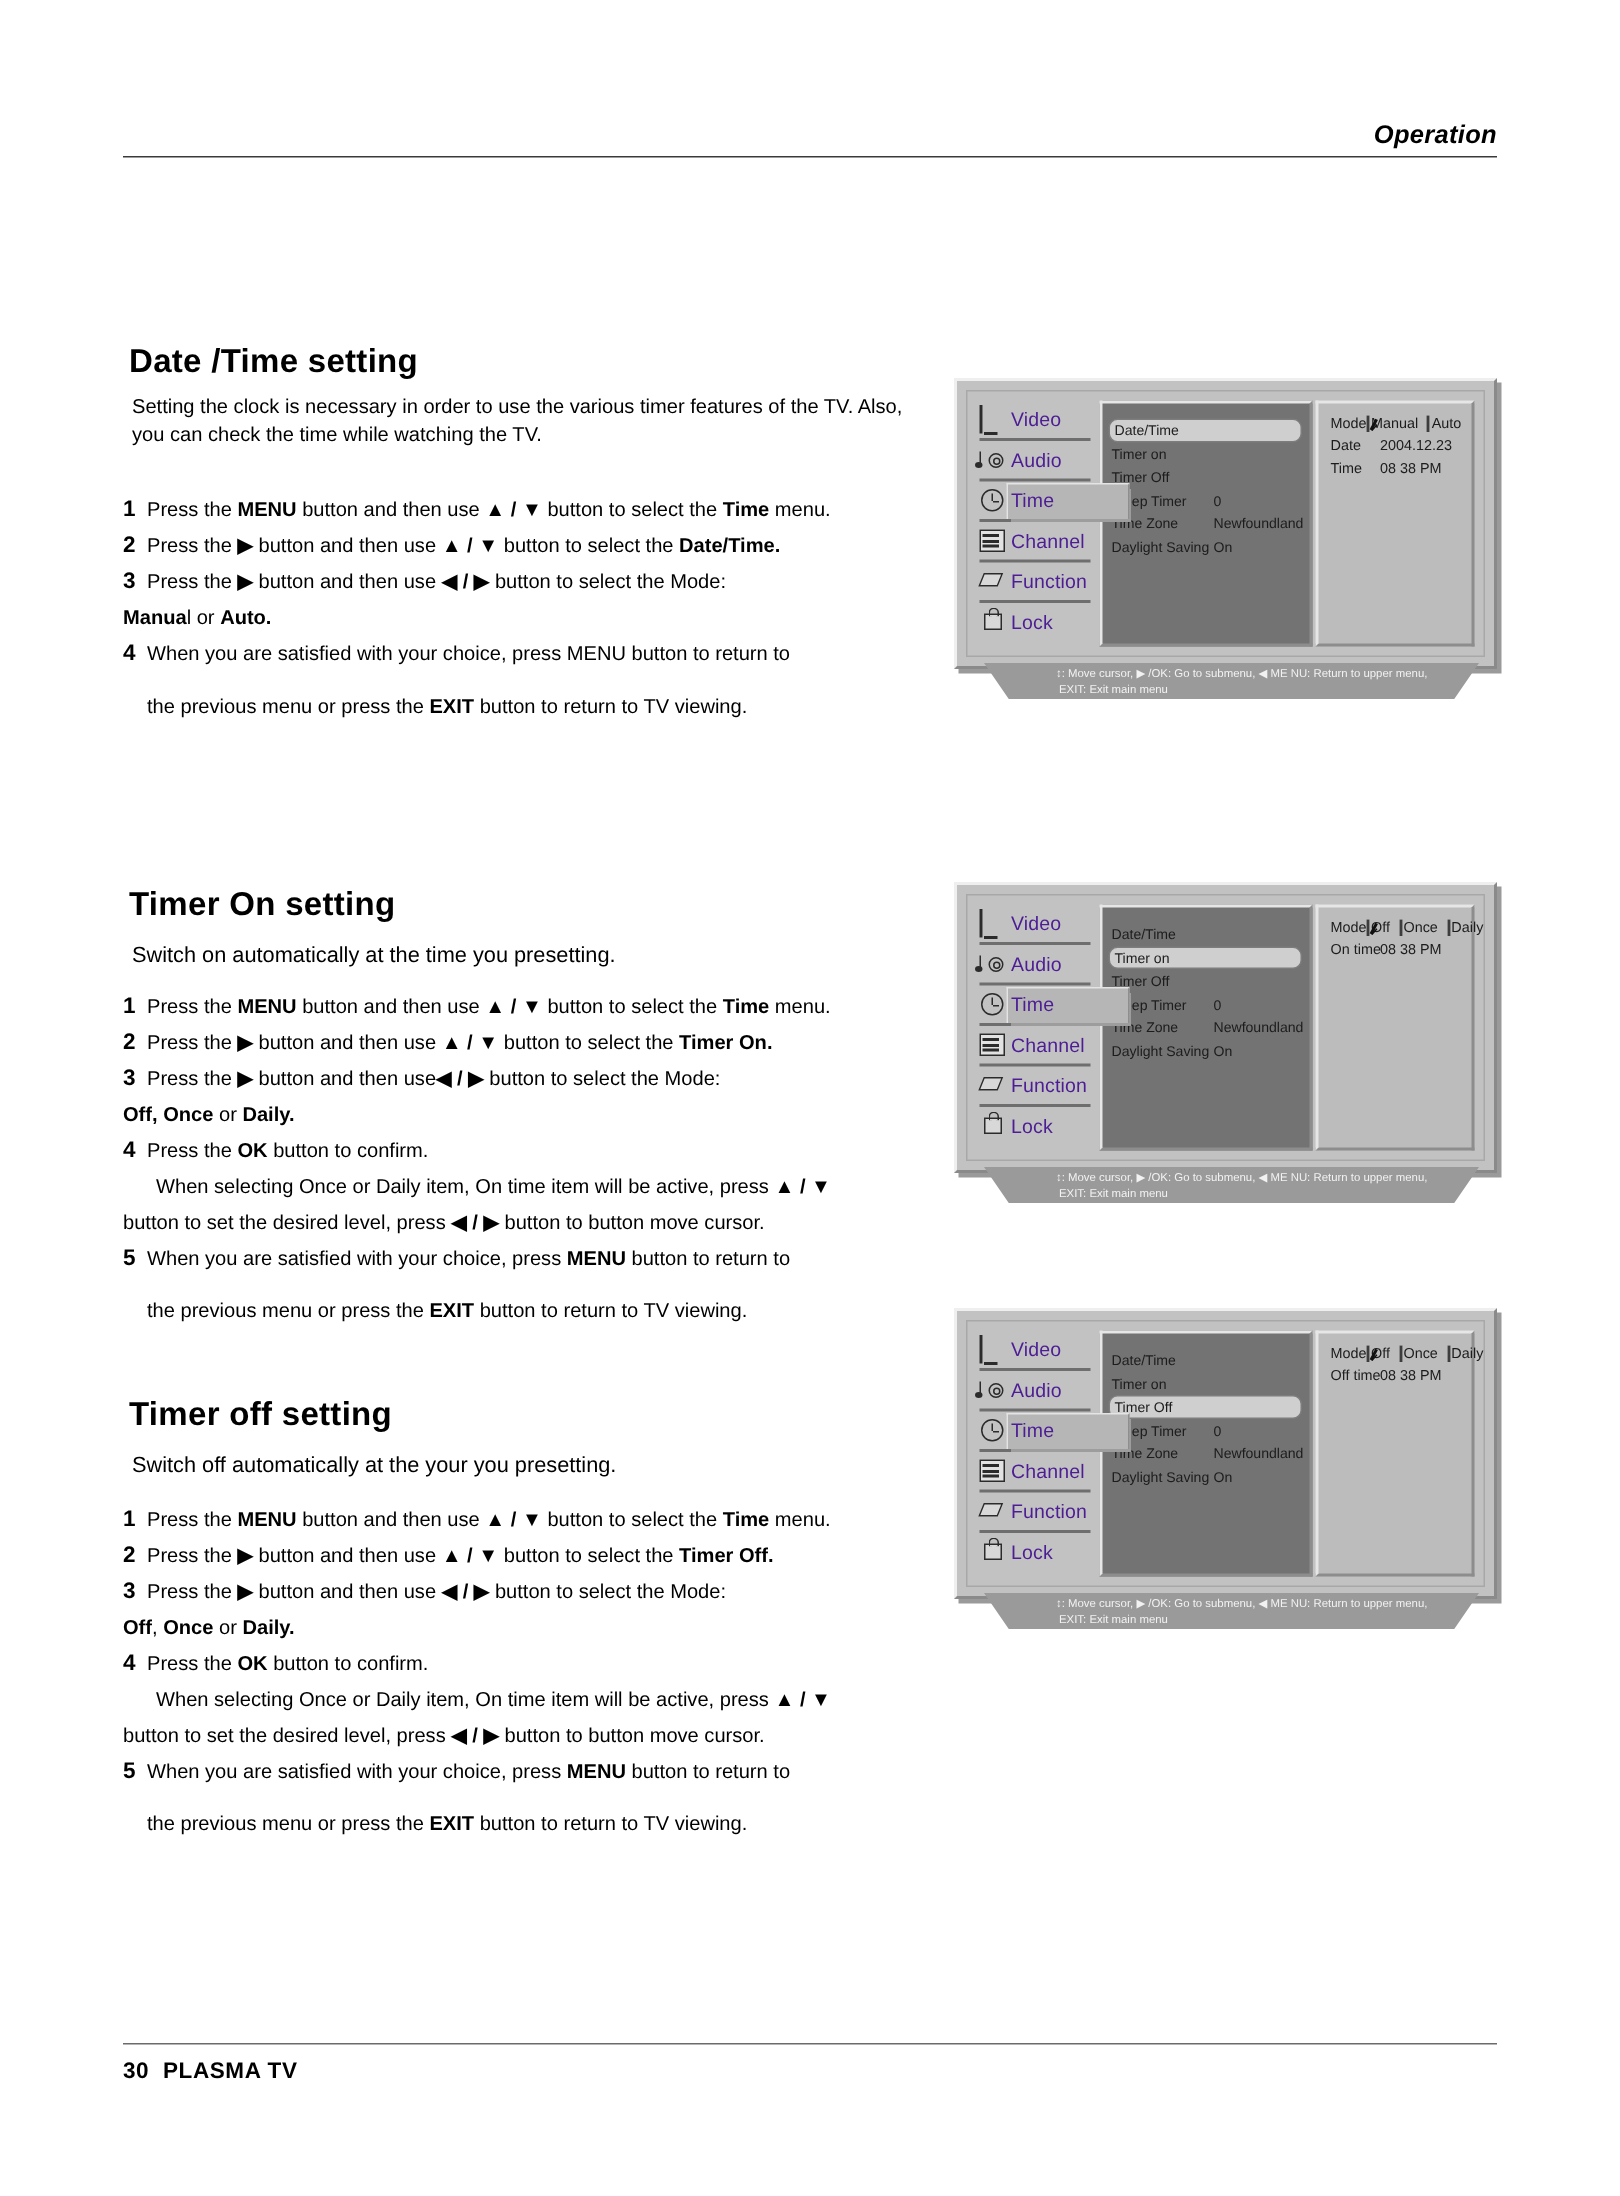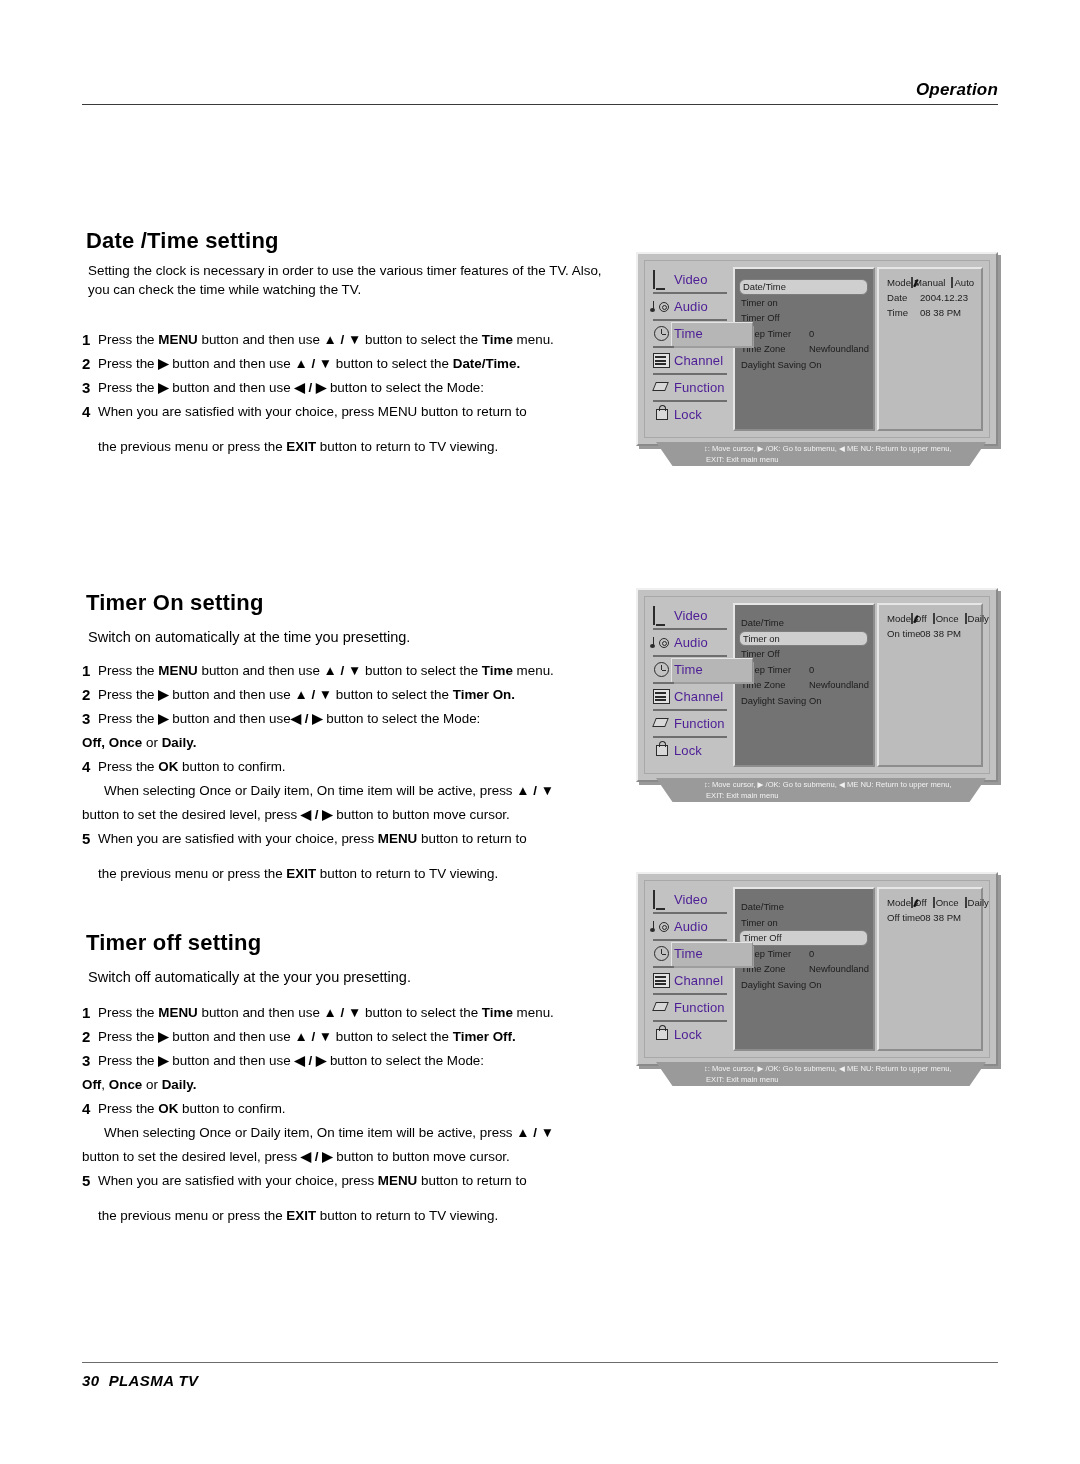--- a/index.html
+++ b/index.html
@@ -171,21 +171,21 @@
     position:absolute;left:20px;top:190px;width:330px;height:24px;
     background:#9a9a9a;
     clip-path:polygon(0 0,100% 0,95% 100%,5% 100%);
     color:#f2f2f2;font-size:7.6px;line-height:10.5px;
     padding:2px 0 0 48px;box-sizing:border-box;
   }
   .hint .l2{padding-left:2px;}
 
   
   .ft-rule{position:absolute;left:82px;right:82px;top:1362px;border-top:1.2px solid #6b6b6b;height:0;}
-  .ft-text{position:absolute;left:82px;top:1372px;font-size:15px;font-style:italic;font-weight:bold;letter-spacing:.4px;}
+  .ft-text{position:absolute;left:82px;top:1372px;font-size:15px;font-weight:bold;letter-spacing:.4px;}
 </style>
 </head>
 <body>
 
 <div class="page">
 
   <div class="hdr-label">Operation</div>
   <div class="hdr-rule"></div>
 
   <div class="sec-title" style="top:228px">Date /Time setting</div>
@@ -196,20 +196,21 @@
       <span class="txt">Press the <b>MENU</b> button and then use <b>▲ / ▼</b> button to select the <b>Time</b> menu.</span>
     </div>
     <div class="step">
       <span class="num">2</span>
       <span class="txt">Press the <b>▶</b> button and then use <b>▲ / ▼</b> button to select the <b>Date/Time.</b></span>
     </div>
     <div class="step">
       <span class="num">3</span>
       <span class="txt">Press the <b>▶</b> button and then use <b>◀ / ▶</b> button to select the Mode:</span>
     </div>
+    <div class="cont"><b>Manua</b>l or <b>Auto.</b></div>
     <div class="step">
       <span class="num">4</span>
       <span class="txt">When you are satisfied with your choice,  press MENU button to return to</span>
     </div>
     <div class="cont ind">the previous menu or press the <b>EXIT</b> button to return to TV viewing.</div>
   </div>
 
   <div class="osd" style="left:636px;top:252px">
     <div class="frame">
       <div class="inner">

